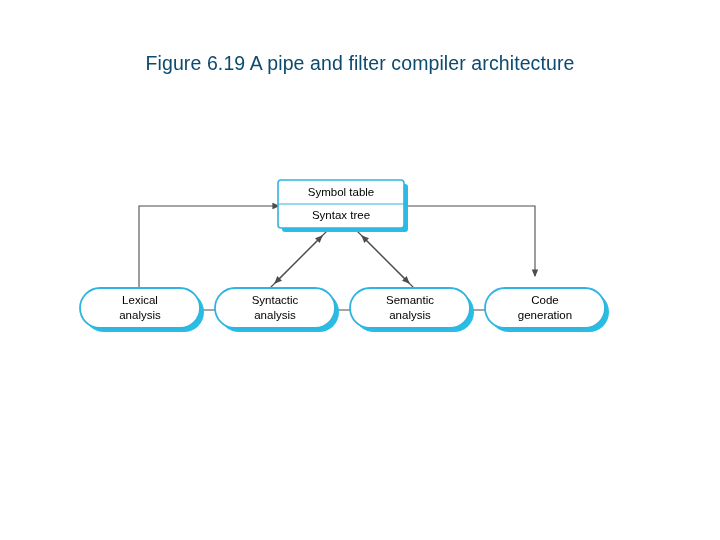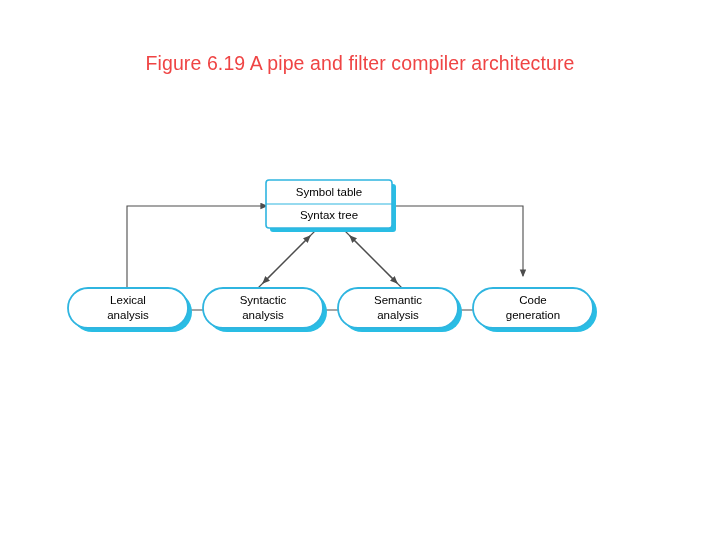--- a/index.html
+++ b/index.html
@@ -21,28 +21,28 @@
     height: 540px;
     background: #ffffff;
   }
   #title {
     position: absolute;
     left: 60px;
     top: 52px;
     width: 600px;
     text-align: center;
     font-size: 19.5px;
-    color: #ef4444;
+    color: #0c4a6e;
     font-family: "Liberation Sans", sans-serif;
     letter-spacing: 0.1px;
     white-space: nowrap;
   }
   #figure {
     position: absolute;
-    left: 48px;
+    left: 60px;
     top: 150px;
     width: 600px;
     height: 230px;
   }
   svg.diagram {
     display: block;
     width: 600px;
     height: 230px;
   }
   .node-label {

